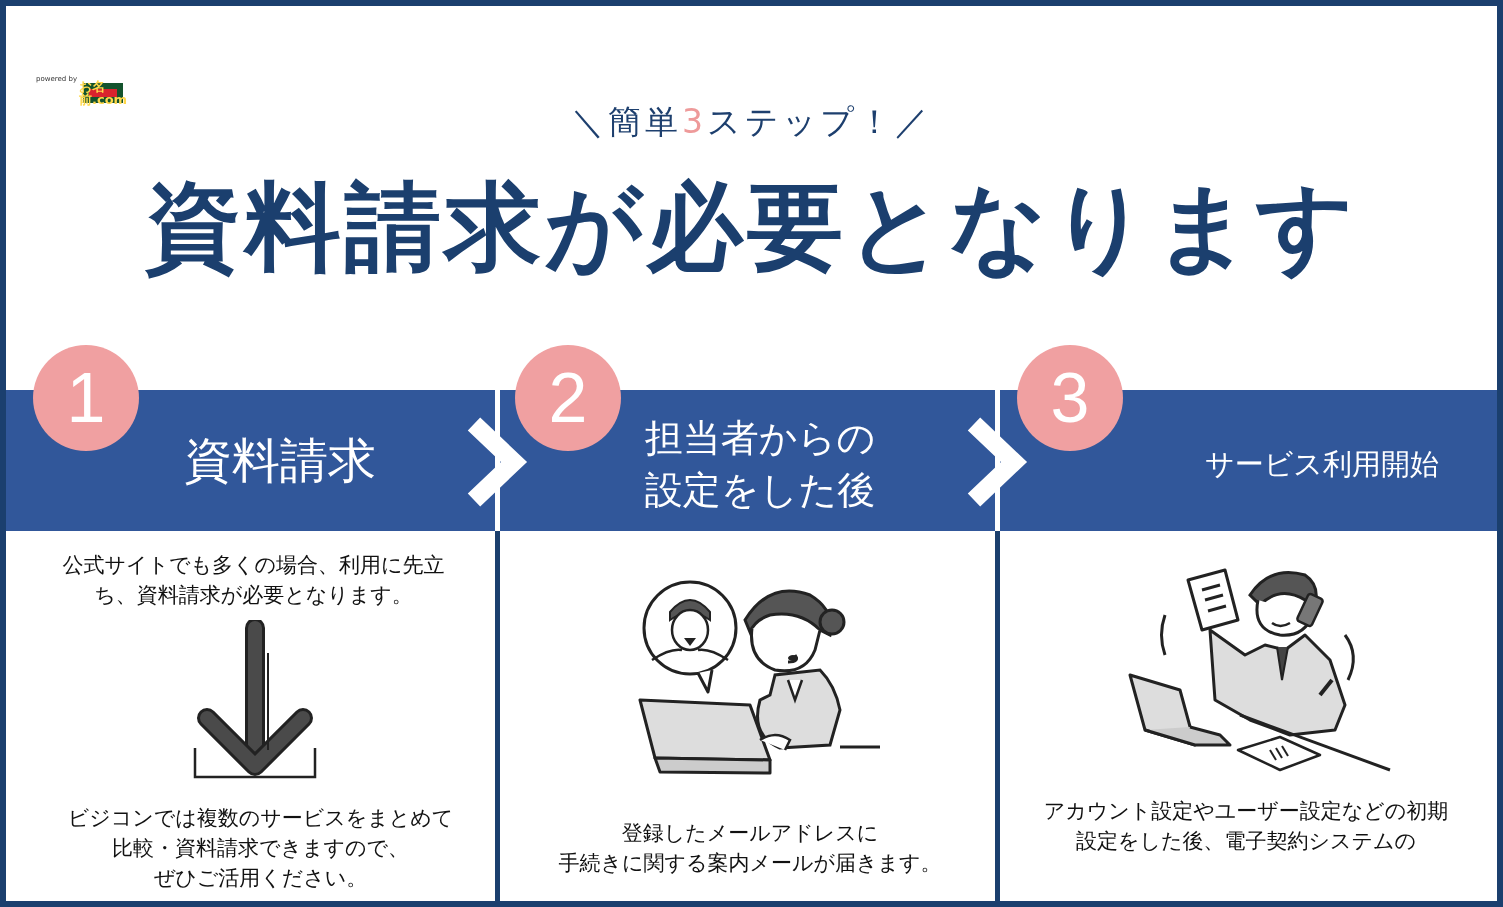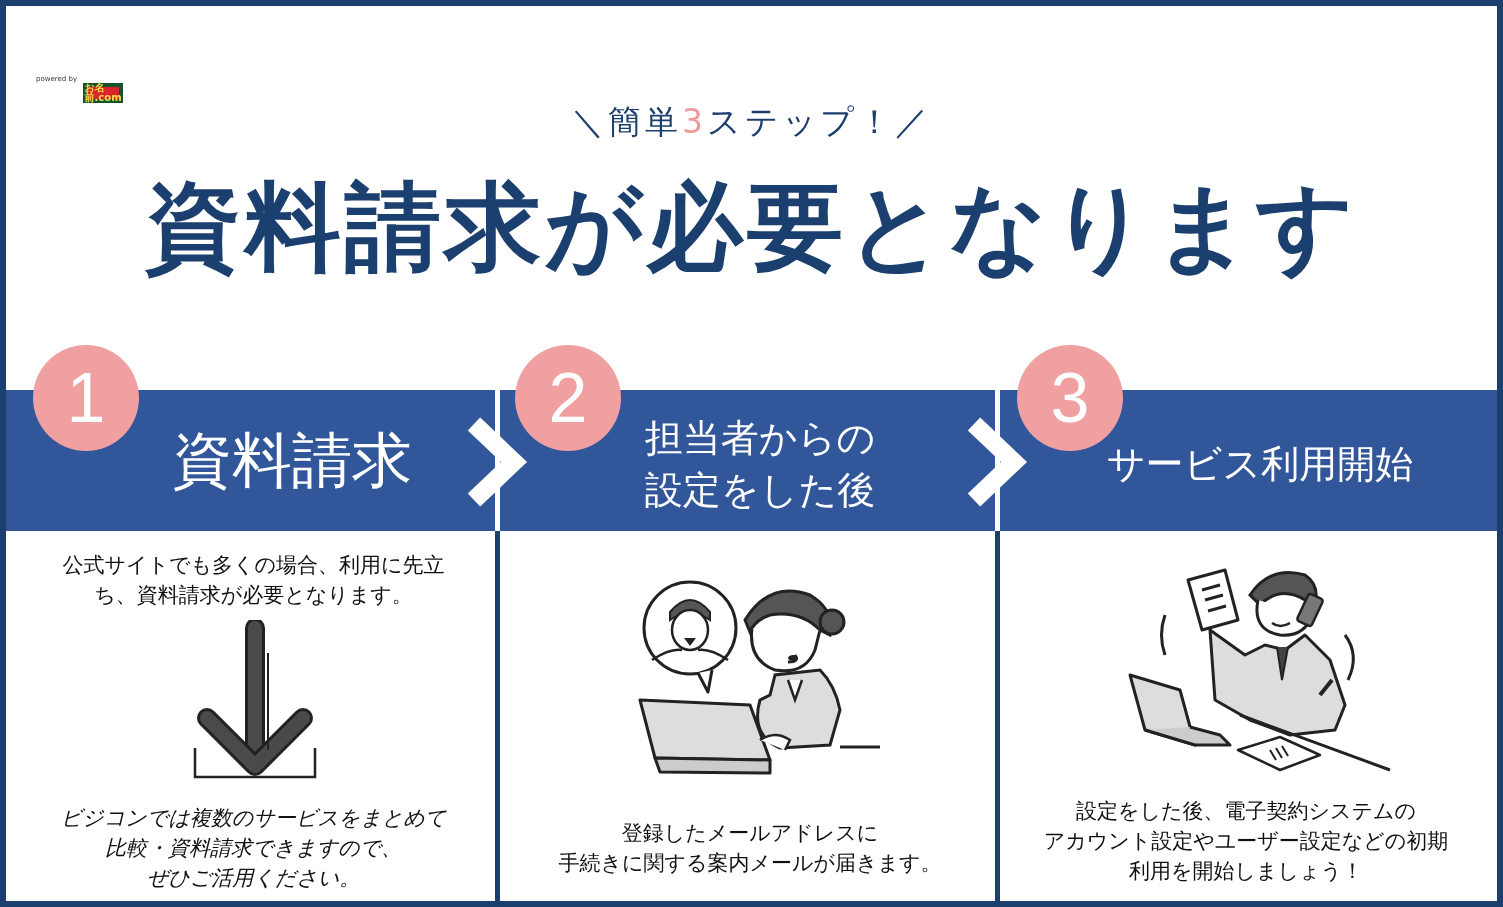--- a/index.html
+++ b/index.html
@@ -17,23 +17,23 @@
 
   
   .logo { position: absolute; left: 32px; top: 39px; display: flex; align-items: center; gap: 6px; }
   .logo-text {
     font-family: "DejaVu Sans", sans-serif; font-weight: bold; font-size: 21px;
     color: #1d3f6e; letter-spacing: 0px; position: relative;
   }
   .logo-dot { display:inline-block; width:5px; height:5px; border-radius:50%; background:#d9232d; vertical-align: middle; margin: 0 1px; }
   .powered { font-size: 7px; color: #333; margin-left: 4px; margin-top: 16px; }
   .onamae {
-    width: 40px; height: 20px; background: #d9232d; border: 4px solid #14532d;
+    width: 40px; height: 20px; background: #d9232d; border: 6px solid #14532d;
     display: flex; align-items: center; justify-content: center;
-    font-size: 10px; font-weight: bold; color: #ffd84a; line-height: 1; margin-top: 44px;
+    font-size: 13px; font-weight: bold; color: #ffd84a; line-height: 1; margin-top: 44px;
   }
 
   
   .subtitle {
     position: absolute; left: 0; top: 100px; width: 1503px; text-align: center;
     font-size: 33px; color: #1d3f6e; letter-spacing: 4px;
   }
   .subtitle .num { color: #ee9a9a; }
   .title {
     position: absolute; left: 0; top: 172px; width: 1503px; text-align: center;
@@ -81,57 +81,57 @@
   <span>＼簡単</span><span class="num">3</span><span>ステップ！／</span>
 </div>
 
 <div class="title">資料請求が必要となります</div>
 
 <div class="banner"></div>
 <div class="banner-gap" style="left:495px;"></div>
 <div class="banner-gap" style="left:995px;"></div>
 
 <div class="step-circle" style="left:33px; top:345px;">1</div>
-<div class="step-label" style="left:142px; top:430px; width:300px; font-size:60px; line-height:60px;">資料請求</div>
+<div class="step-label" style="left:130px; top:430px; width:300px; font-size:48px; line-height:60px;">資料請求</div>
 
 <svg class="chevron" style="left:462px; top:414px;" width="70" height="96" viewBox="0 0 70 96">
   <polyline points="12,10 52,48 12,86" fill="none" stroke="#ffffff" stroke-width="18" stroke-linecap="butt" stroke-linejoin="miter"></polyline>
 </svg>
 
 <div class="step-circle" style="left:515px; top:345px;">2</div>
 <div class="step-label" style="left:600px; top:412px; width:320px; font-size:38px; line-height:52px;">
   <div>担当者からの</div>
   <div>設定をした後</div>
 </div>
 
 <svg class="chevron" style="left:962px; top:414px;" width="70" height="96" viewBox="0 0 70 96">
   <polyline points="12,10 52,48 12,86" fill="none" stroke="#ffffff" stroke-width="18" stroke-linecap="butt" stroke-linejoin="miter"></polyline>
 </svg>
 
 <div class="step-circle" style="left:1017px; top:345px;">3</div>
-<div class="step-label" style="left:1080px; top:438px; width:360px; font-size:38px; line-height:52px;">サービス利用開始</div>
+<div class="step-label" style="left:1142px; top:438px; width:360px; font-size:29px; line-height:52px;">サービス利用開始</div>
 
 <div class="col-divider" style="left:495px;"></div>
 <div class="col-divider" style="left:995px;"></div>
 
 <div class="desc" style="left:12px; top:550px; width:483px;">
   <div>公式サイトでも多くの場合、利用に先立</div>
   <div>ち、資料請求が必要となります。</div>
 </div>
 
 <svg class="illus" style="left:185px; top:620px;" width="140" height="165" viewBox="0 0 140 165">
   <path d="M70 8 L70 145" stroke="#222" stroke-width="20" stroke-linecap="round" fill="none"></path>
   <path d="M70 8 L70 145" stroke="#4a4a4a" stroke-width="14" stroke-linecap="round" fill="none"></path>
   <path d="M22 98 L70 146 L118 98" stroke="#222" stroke-width="20" stroke-linecap="round" stroke-linejoin="round" fill="none"></path>
   <path d="M22 98 L70 146 L118 98" stroke="#4a4a4a" stroke-width="14" stroke-linecap="round" stroke-linejoin="round" fill="none"></path>
   <path d="M83 33 L83 130" stroke="#222" stroke-width="2" fill="none"></path>
   <path d="M10 128 L10 157 L130 157 L130 128" stroke="#222" stroke-width="2.5" fill="none"></path>
 </svg>
 
-<div class="desc" style="left:12px; top:803px; width:483px;font-style:italic;">
+<div class="desc" style="left:19px; top:803px; width:483px;">
   <div>ビジコンでは複数のサービスをまとめて</div>
   <div>比較・資料請求できますので、</div>
   <div>ぜひご活用ください。</div>
 </div>
 
 <svg class="illus" style="left:630px; top:570px;" width="260" height="210" viewBox="0 0 260 210">
 
   <circle cx="60" cy="58" r="46" fill="#fff" stroke="#222" stroke-width="3"></circle>
   <path d="M68 103 L78 122 L82 100" fill="#fff" stroke="#222" stroke-width="3" stroke-linejoin="round"></path>
   <path d="M40 42 Q60 18 80 42 L80 50 Q60 36 40 50 Z" fill="#555" stroke="#222" stroke-width="2"></path>
@@ -183,18 +183,17 @@
   <path d="M10 120 L60 135 L75 190 L25 175 Z" fill="#ddd" stroke="#222" stroke-width="3" stroke-linejoin="round"></path>
   <path d="M25 175 L75 190 L110 190 L100 180 L70 172" fill="#ccc" stroke="#222" stroke-width="3" stroke-linejoin="round"></path>
 
   <path d="M118 195 L160 182 L200 200 L160 215 Z" fill="#fff" stroke="#222" stroke-width="2.5" stroke-linejoin="round"></path>
   <line x1="150" y1="195" x2="156" y2="205" stroke="#222" stroke-width="2"></line>
   <line x1="156" y1="193" x2="162" y2="203" stroke="#222" stroke-width="2"></line>
   <line x1="162" y1="191" x2="168" y2="201" stroke="#222" stroke-width="2"></line>
 </svg>
 
 <div class="desc" style="left:1002px; top:796px; width:488px;">
+  <div>アカウント設定やユーザー設定などの初期</div>
   <div>設定をした後、電子契約システムの</div>
-  <div>アカウント設定やユーザー設定などの初期</div>
-  <div>利用を開始しましょう！</div>
 </div>
 
 <div class="border"></div>
 
 </body></html>

